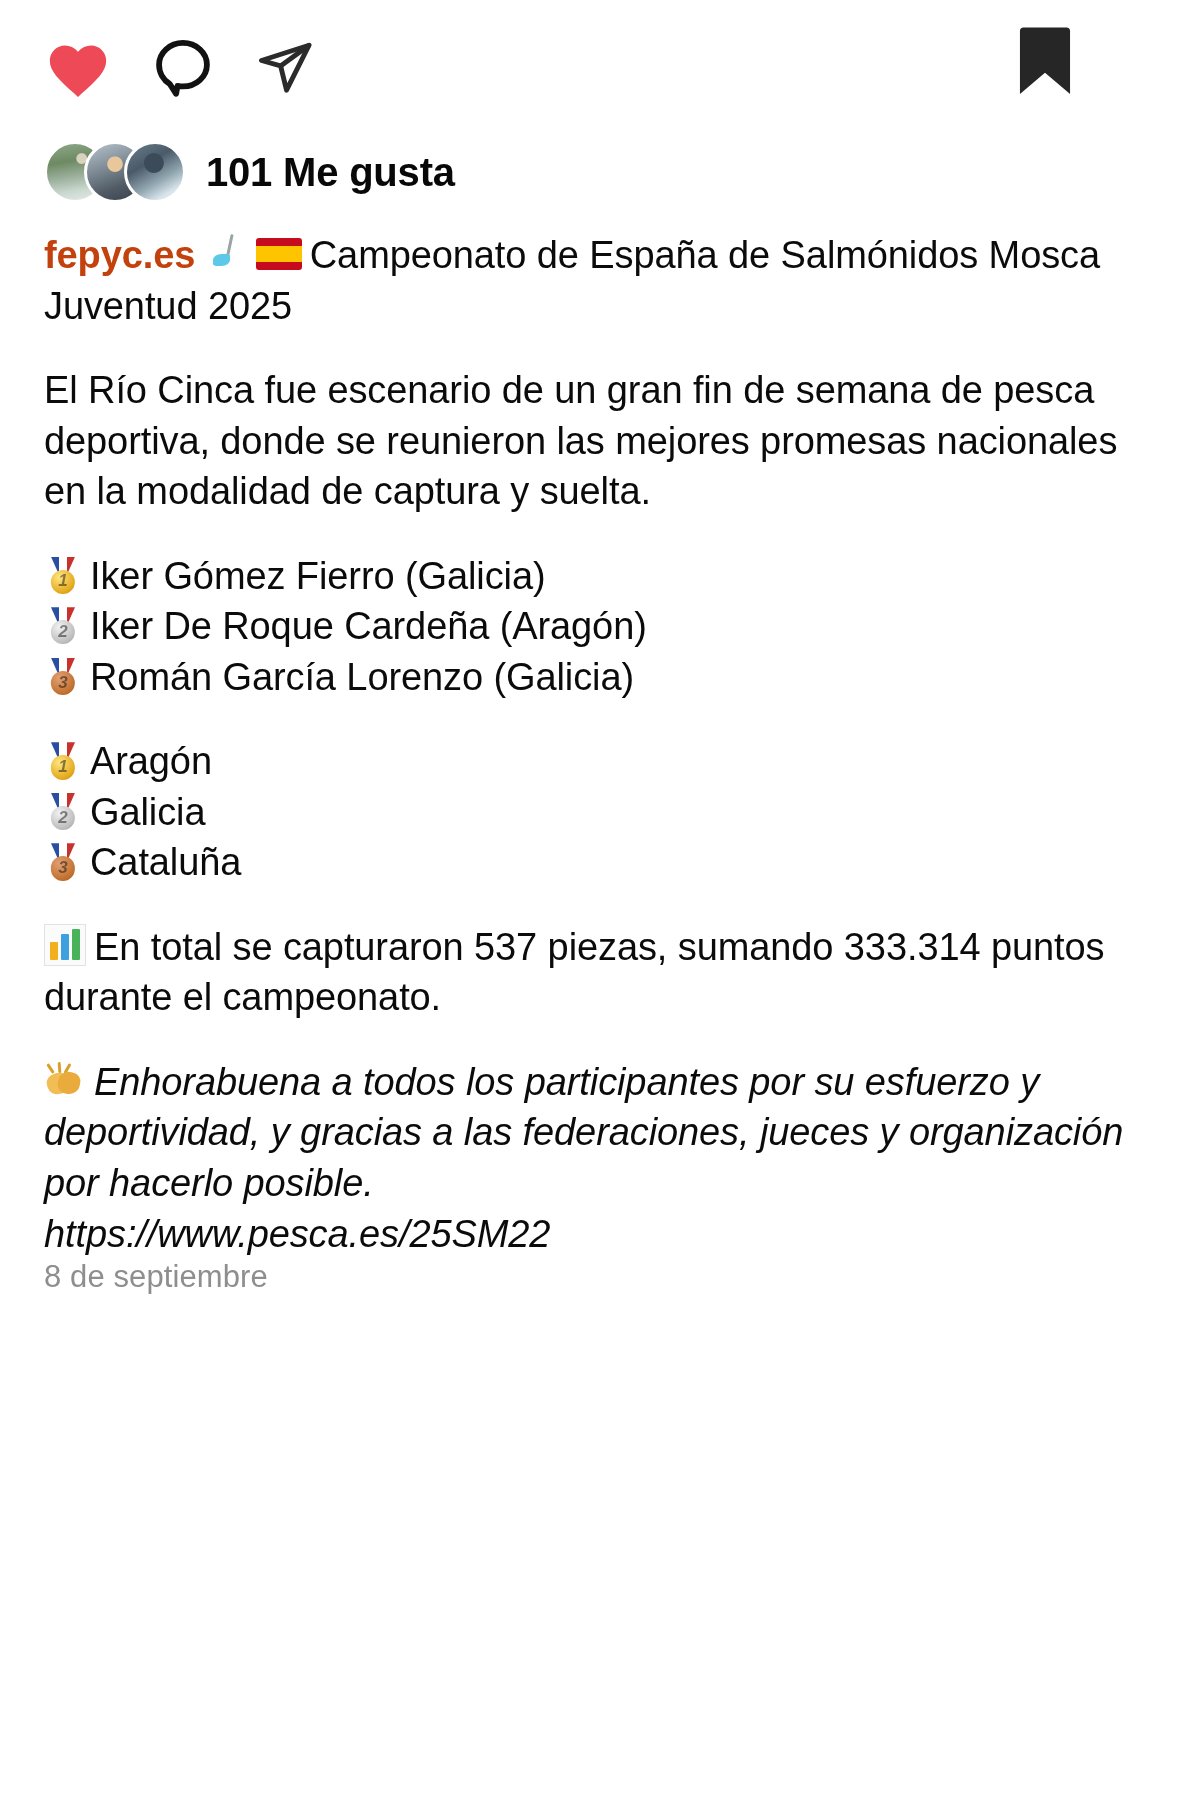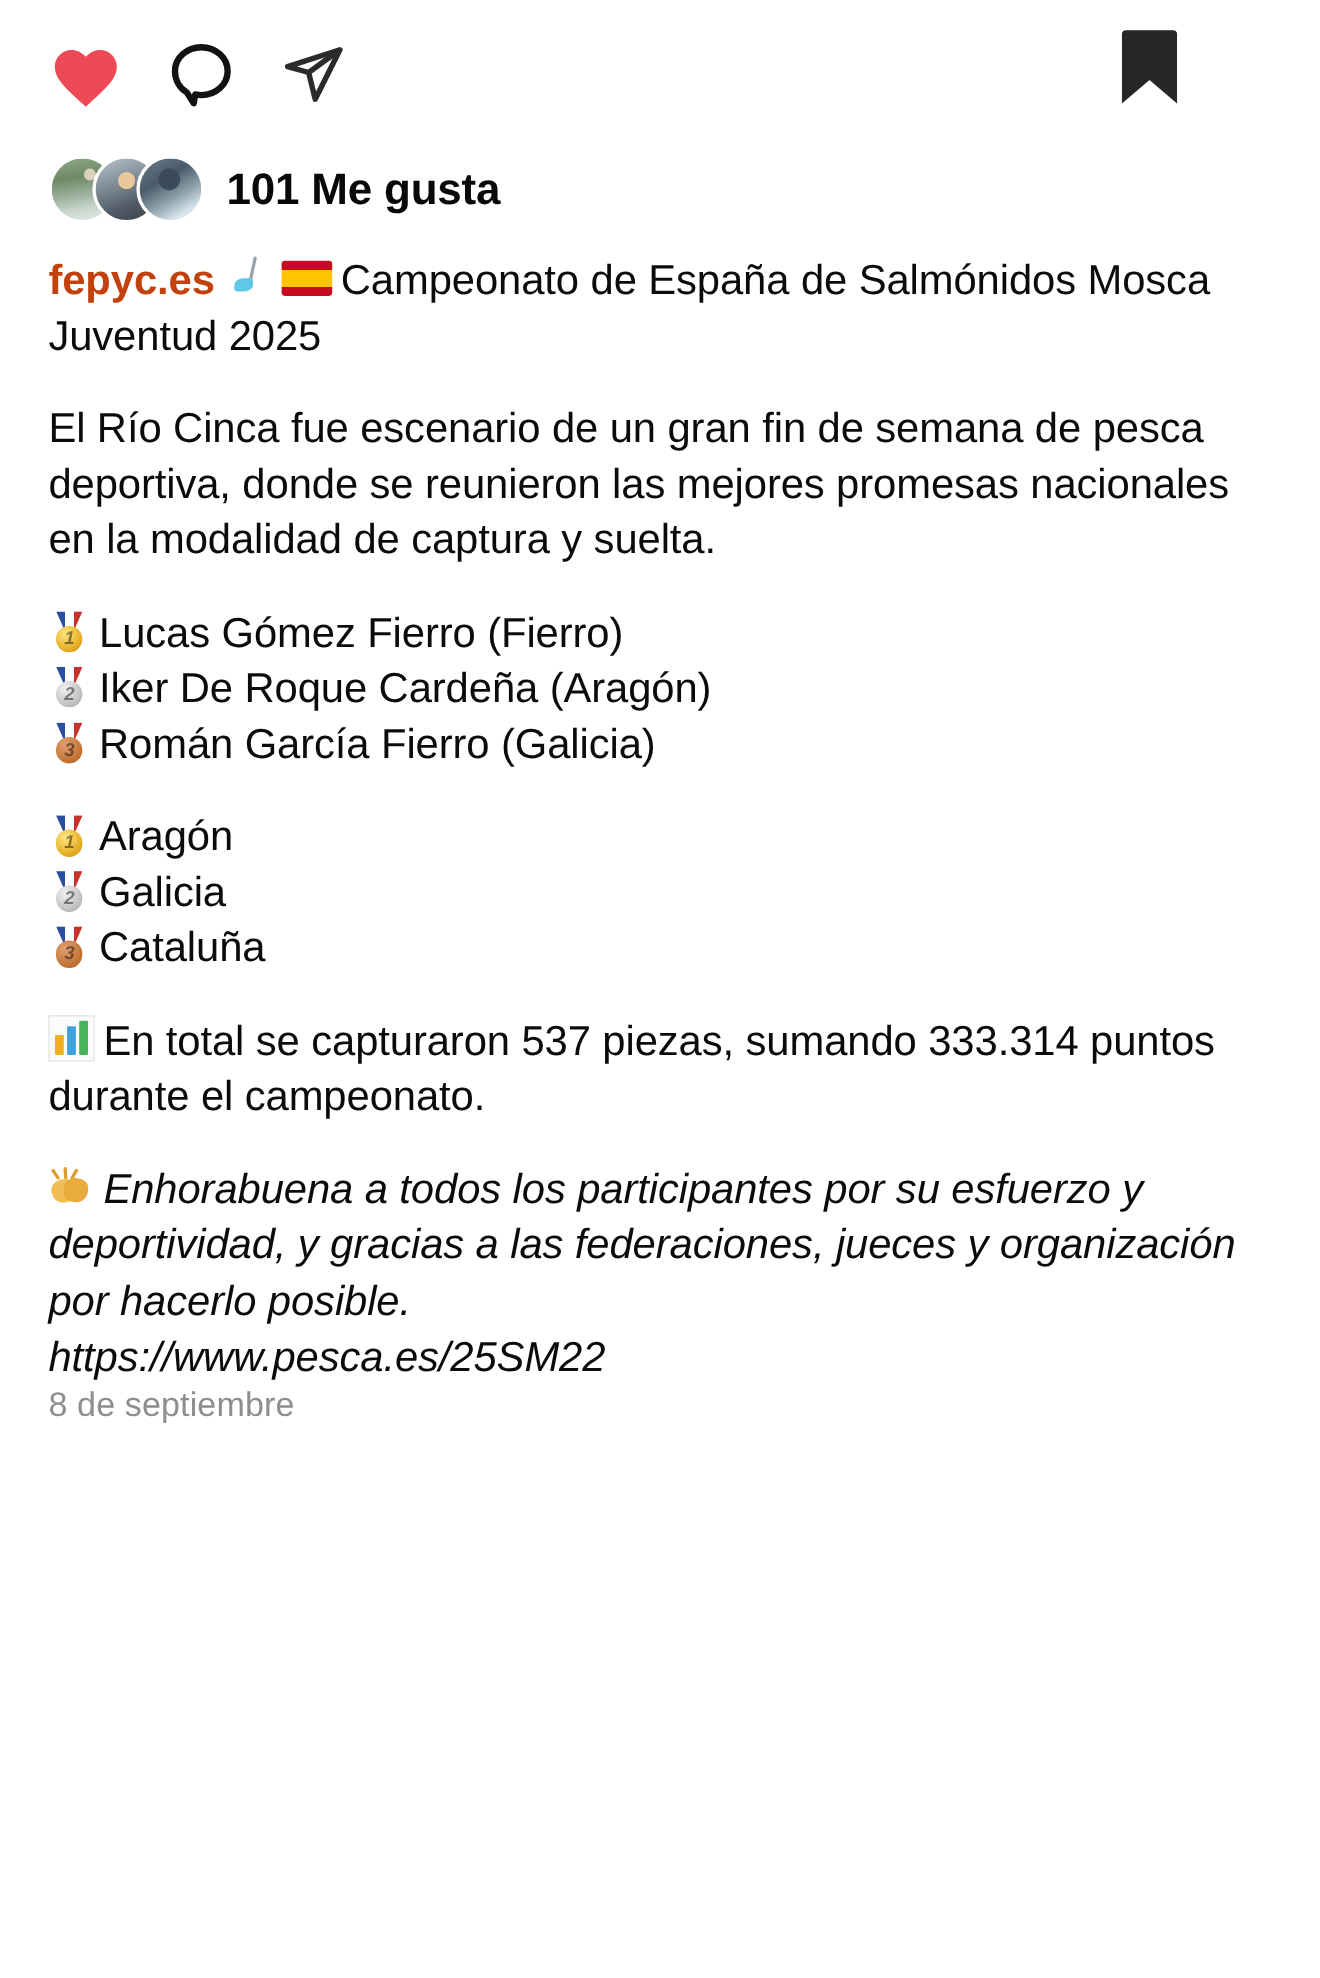--- a/index.html
+++ b/index.html
@@ -342,23 +342,23 @@
     <span class="likes-text">101 Me gusta</span>
   </div>
 
   <div class="caption">
 
     <p><span class="username">fepyc.es</span> <span class="eg eg-fish"></span><span class="eg eg-flag"></span><span>Campeonato de España de Salmónidos Mosca Juventud 2025</span></p>
 
     <p>El Río Cinca fue escenario de un gran fin de semana de pesca deportiva, donde se reunieron las mejores promesas nacionales en la modalidad de captura y suelta.</p>
 
     <div class="rank-block">
-      <span class="rank-line"><span class="eg small eg-medal eg-gold"><i class="ribbon"></i><i class="disc">1</i></span><span>Lucas Gómez Fierro (Fierro)</span></span>
+      <span class="rank-line"><span class="eg small eg-medal eg-gold"><i class="ribbon"></i><i class="disc">1</i></span><span>Iker Gómez Fierro (Galicia)</span></span>
       <span class="rank-line"><span class="eg small eg-medal eg-silver"><i class="ribbon"></i><i class="disc">2</i></span><span>Iker De Roque Cardeña (Aragón)</span></span>
-      <span class="rank-line"><span class="eg small eg-medal eg-bronze"><i class="ribbon"></i><i class="disc">3</i></span><span>Román García Fierro (Galicia)</span></span>
+      <span class="rank-line"><span class="eg small eg-medal eg-bronze"><i class="ribbon"></i><i class="disc">3</i></span><span>Román García Lorenzo (Galicia)</span></span>
     </div>
 
     <div class="rank-block">
       <span class="rank-line"><span class="eg small eg-medal eg-gold"><i class="ribbon"></i><i class="disc">1</i></span><span>Aragón</span></span>
       <span class="rank-line"><span class="eg small eg-medal eg-silver"><i class="ribbon"></i><i class="disc">2</i></span><span>Galicia</span></span>
       <span class="rank-line"><span class="eg small eg-medal eg-bronze"><i class="ribbon"></i><i class="disc">3</i></span><span>Cataluña</span></span>
     </div>
 
     <p><span class="eg eg-chart"><i class="bar bar1"></i><i class="bar bar2"></i><i class="bar bar3"></i></span><span>En total se capturaron 537 piezas, sumando 333.314 puntos durante el campeonato.</span></p>
 

